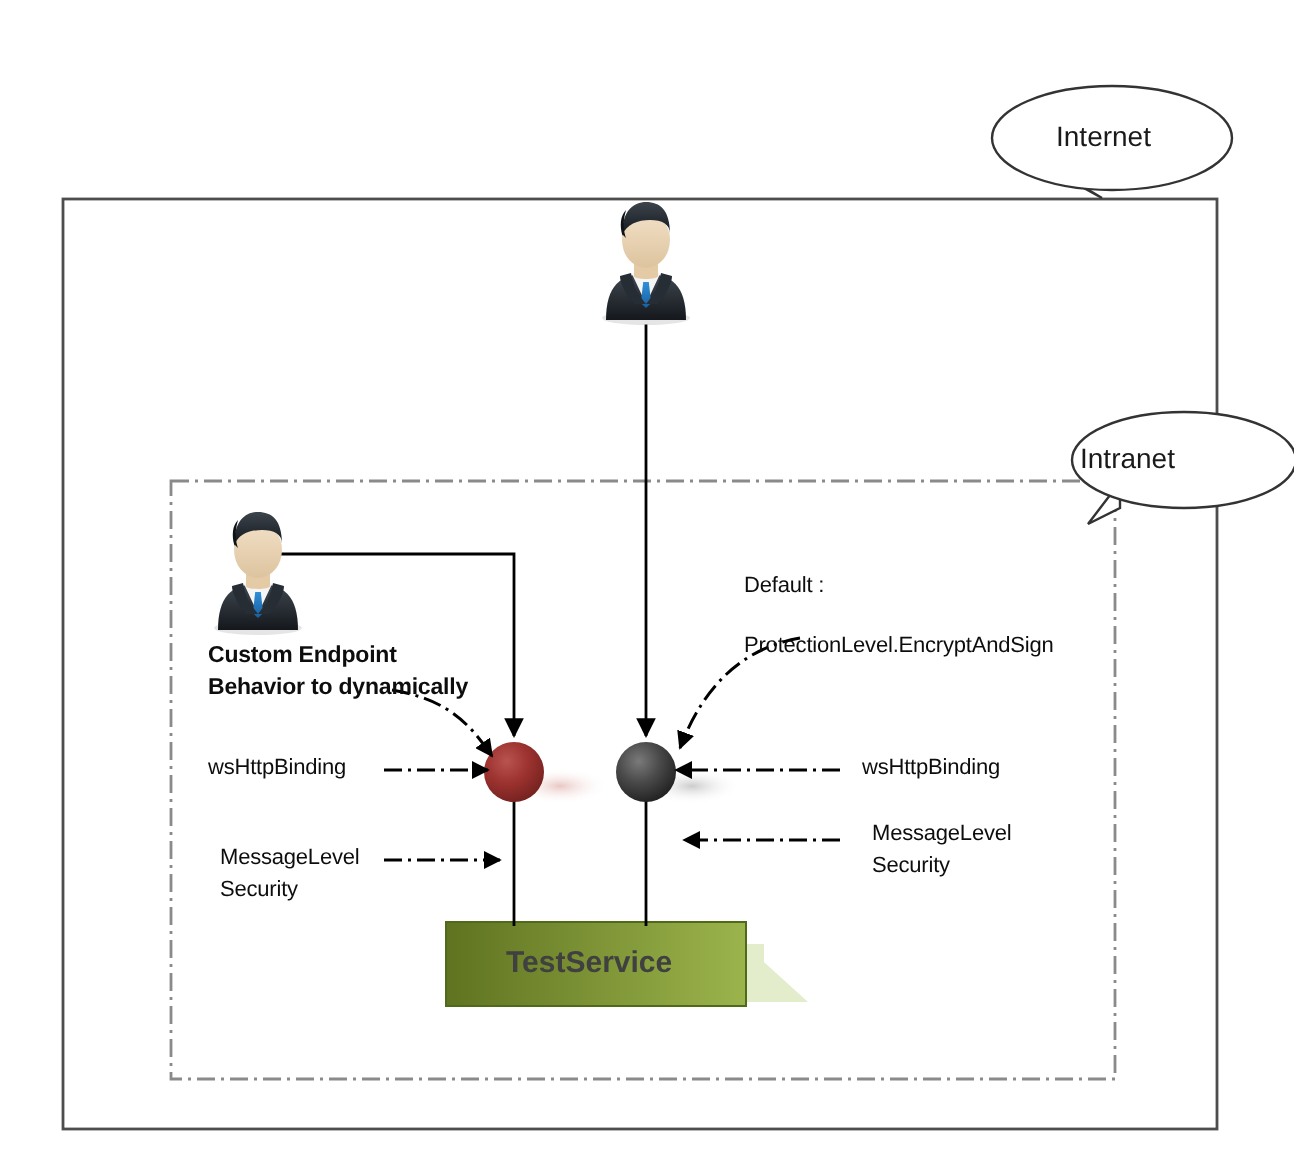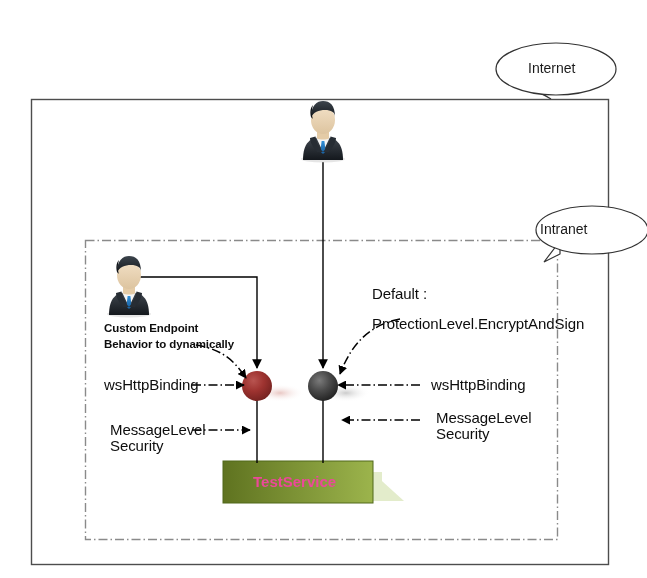--- a/index.html
+++ b/index.html
@@ -22,40 +22,40 @@
     position: absolute;
     left: 0;
     top: 0;
     width: 647px;
     height: 578px;
   }
   .lbl {
     position: absolute;
     color: #0d0d0d;
     font-family: "Liberation Sans", sans-serif;
-    font-size: 15px;
+    font-size: 11px;
     line-height: 15px;
     white-space: pre;
     letter-spacing: -0.1px;
   }
   .lbl.bold {
     font-weight: bold;
     font-size: 11.5px;
     line-height: 16px;
   }
   .bubble-text {
     position: absolute;
     color: #1a1a1a;
     font-family: "Liberation Sans", sans-serif;
     font-size: 14px;
     white-space: nowrap;
   }
   .svc-text {
     position: absolute;
-    color: #ec4899;
+    color: #404040;
     font-family: "Liberation Sans", sans-serif;
     font-size: 15px;
     font-weight: bold;
     white-space: nowrap;
   }
 </style>
 </head>
 <body>
 
 <div id="canvas">

